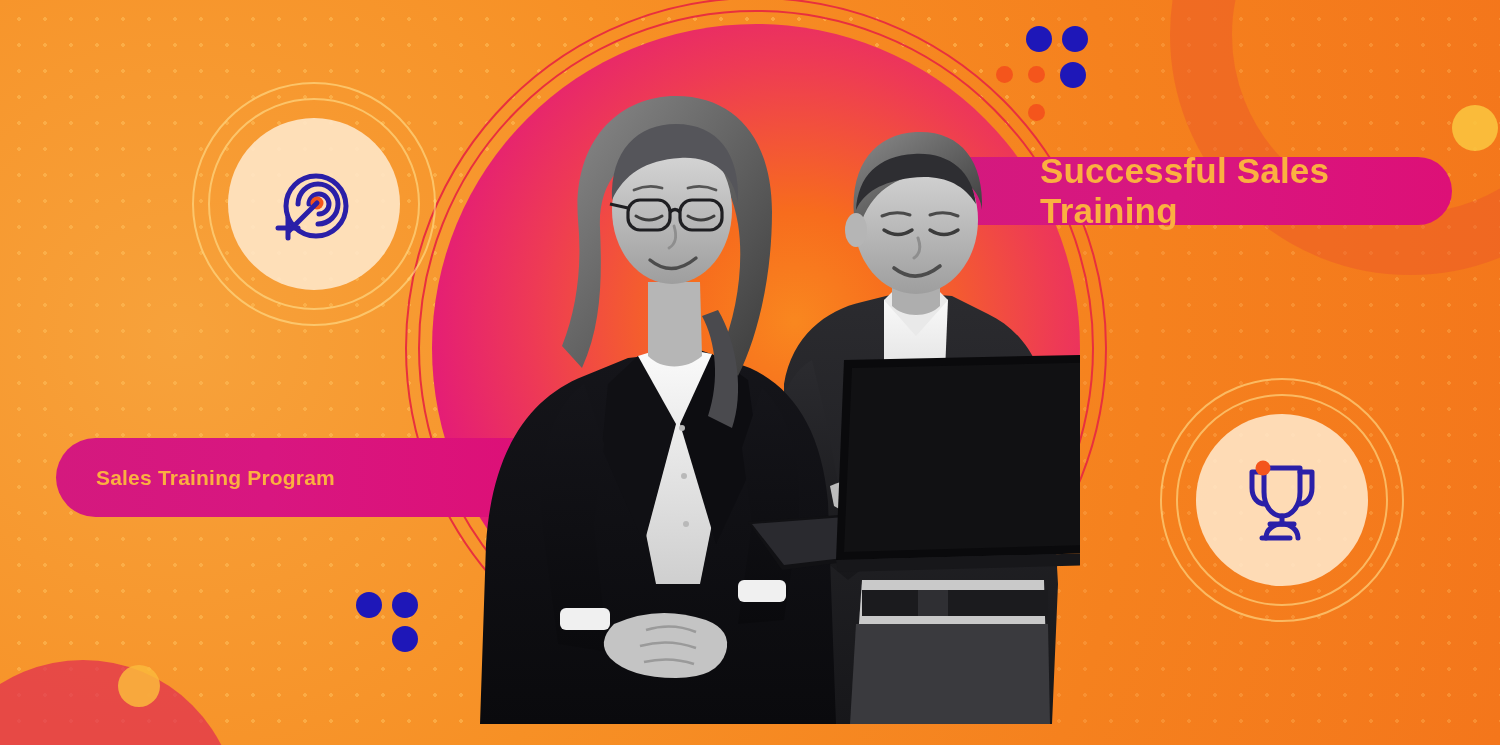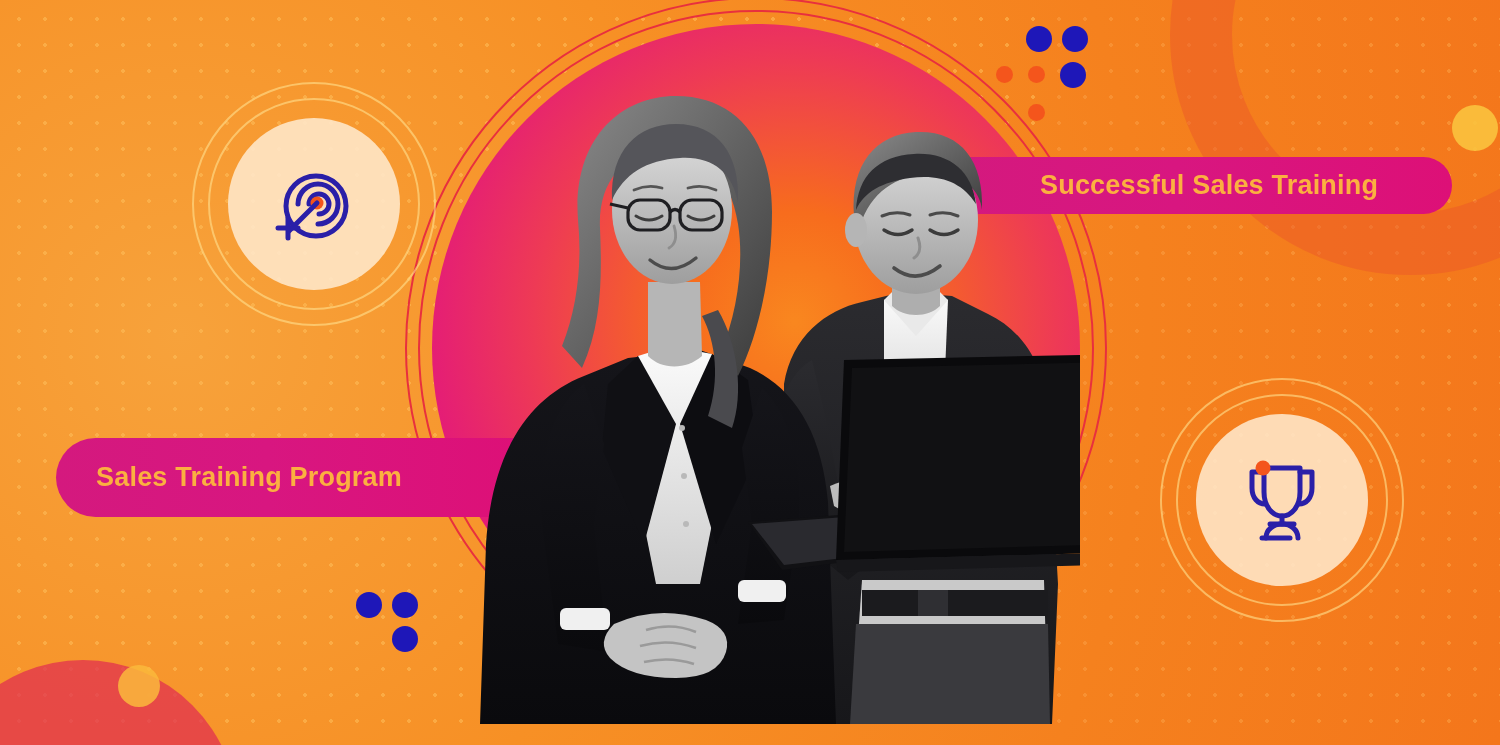--- a/index.html
+++ b/index.html
@@ -64,30 +64,30 @@
   
   .pill{
     position:absolute;display:flex;align-items:center;
     background:linear-gradient(90deg,#D4197E 0%,#D81680 45%,#DD1077 100%);
     color:#FBB040;
     font-weight:bold;
     letter-spacing:.2px;
     box-sizing:border-box;
   }
   .pill-right{
-    left:952px;top:157px;width:500px;height:57px;
+    left:952px;top:157px;width:500px;height:68px;
     border-radius:0 40px 40px 0;
     padding-left:88px;
-    font-size:27px;
+    font-size:35px;
   }
   .pill-left{
     left:56px;top:438px;width:470px;height:79px;
     border-radius:40px 0 0 40px;
     padding-left:40px;
-    font-size:27px;
+    font-size:21px;
   }
   
   .badge{
     position:absolute;border-radius:50%;
     background:rgba(255,232,203,.88);
     display:flex;align-items:center;justify-content:center;
   }
   .badge-target{left:228px;top:118px;width:172px;height:172px;}
   .badge-trophy{left:1196px;top:414px;width:172px;height:172px;}
   .badge-ring{

